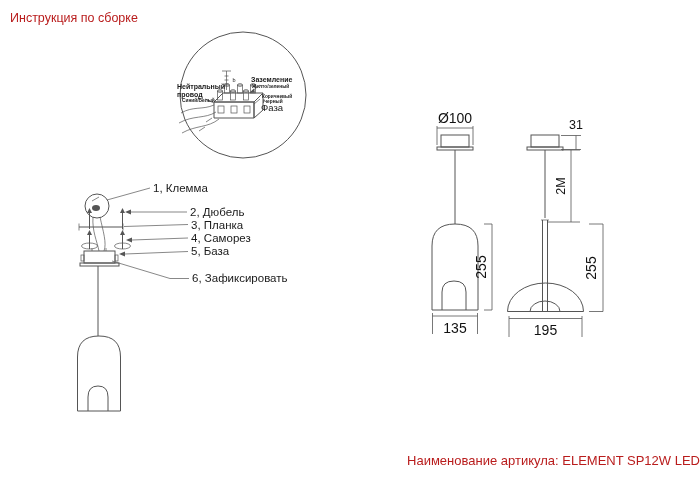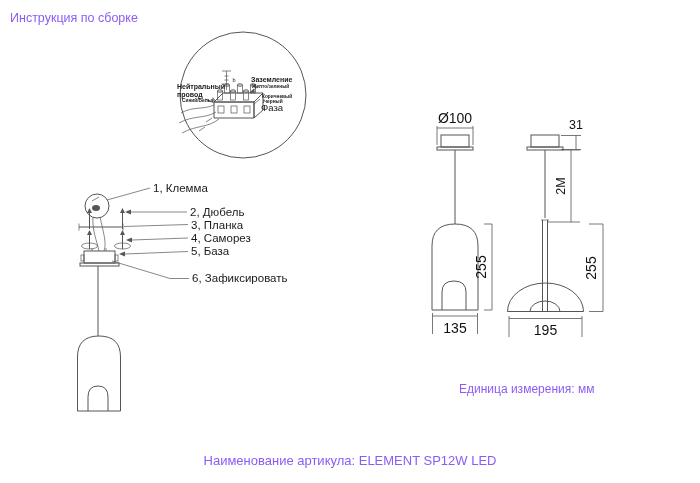--- a/index.html
+++ b/index.html
@@ -1,24 +1,24 @@
 <!DOCTYPE html>
 <html><head>
 <meta charset="utf-8">
 <style>
   html,body{margin:0;padding:0;background:#fff;}
   .canvas{
     position:relative;width:700px;height:483px;background:#ffffff;
     font-family:"Liberation Sans","DejaVu Sans",sans-serif;overflow:hidden;
   }
-  .label{position:absolute;color:#8b5cf6;white-space:nowrap;}
+  .label{position:absolute;color:#b91c1c;white-space:nowrap;}
   .title-left{left:10px;top:11px;font-size:12.5px;}
   .title-right{right:12px;top:9px;font-size:12.5px;}
   .unit-note{left:459px;top:382px;font-size:12px;}
-  .article{left:0;top:453px;width:700px;text-align:center;font-size:13px;}
+  .article{left:0;top:453px;width:700px;text-align:right;font-size:13px;}
   svg{position:absolute;left:0;top:0;}
   svg text{fill:#1a1a1a;font-family:"Liberation Sans","DejaVu Sans",sans-serif;}
   .step{font-size:11.5px;}
   .dim{font-size:14px;text-anchor:middle;fill:#111;}
   .dim-s{font-size:12.5px;fill:#111;}
   .wlbl{font-size:7px;font-weight:bold;}
   .wsm{font-size:4.8px;font-weight:bold;}
   .wbig{font-size:9.5px;}
   .wmark{font-size:5.5px;}
   .ln{stroke:#555;fill:none;stroke-width:1;}
@@ -201,15 +201,14 @@
       </g>
 
       <path class="dimln" d="M603,224 V311.5 M589,224 H603 M589,311.5 H603"></path>
       <text class="dim" x="596" y="268" transform="rotate(-90 596 268)">255</text>
 
       <path class="dimln" d="M509,316 V337 M582,316 V337 M509,318.5 H582"></path>
       <text class="dim" x="545.5" y="335">195</text>
     </g>
   </svg>
 
-  <div class="label unit-note">Единица измерения: мм</div>
   <div class="label article">Наименование артикула: ELEMENT SP12W LED</div>
 </div>
 
 </body></html>

